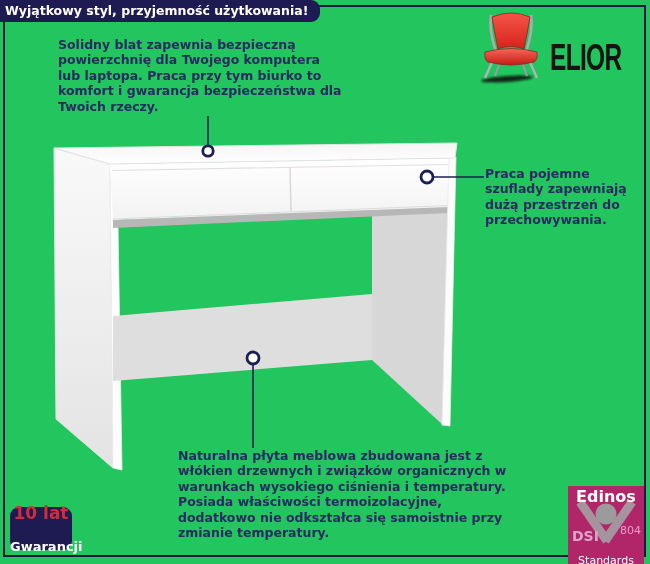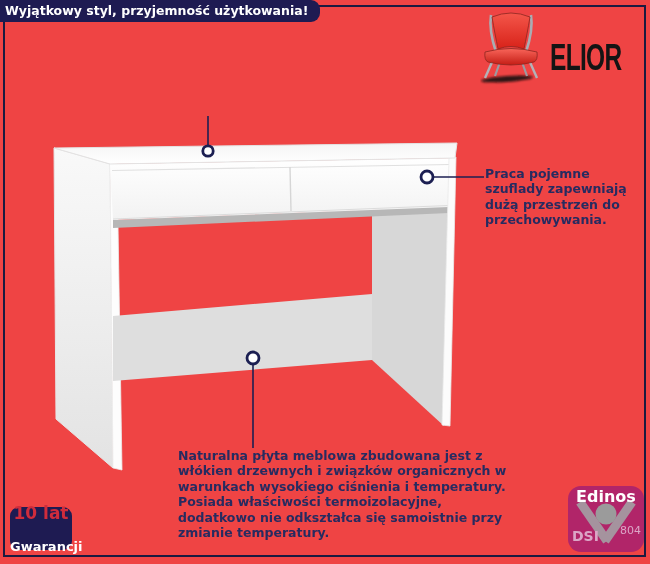--- a/index.html
+++ b/index.html
@@ -1,17 +1,17 @@
 <!DOCTYPE html>
 <html><head>
 <meta charset="utf-8">
 <style>
   html,body{margin:0;padding:0;background:#fff;}
   .stage{
-    position:relative;width:650px;height:564px;background:#ef4444;
+    position:relative;width:650px;height:564px;background:#22c55e;
     font-family:"DejaVu Sans","Liberation Sans",sans-serif;overflow:hidden;
   }
   .stage svg.scene{position:absolute;left:0;top:0;z-index:1;}
   .banner{
     position:absolute;left:0;top:0;z-index:5;height:22px;
     background:#1e1b52;color:#fff;font-weight:bold;font-size:12.5px;
     line-height:22px;padding:0 12px 0 5px;border-radius:0 9px 9px 0;
     white-space:nowrap;
   }
   .callout{
@@ -29,22 +29,22 @@
     transform-origin:left top;font-family:"Liberation Sans",sans-serif;
   }
   .warranty{
     position:absolute;left:10px;top:507px;width:62px;height:43px;z-index:5;
     background:#1e1b52;border-radius:9px;text-align:center;
     display:flex;flex-direction:column;justify-content:center;
   }
   .warranty .years{color:#d02c3c;font-weight:bold;font-size:17px;line-height:19px;}
   .warranty .label{color:#ffffff;font-weight:bold;font-size:13px;line-height:15px;margin-top:16px;}
   .cert{
-    position:absolute;left:568px;top:486px;width:76px;height:66px;z-index:5;
-    background:#b12569;overflow:hidden;border-radius:13px;
+    position:absolute;left:568px;top:486px;width:76px;height:79px;z-index:5;
+    background:#b12569;overflow:hidden;
   }
   .cert .title{
     position:absolute;left:0;top:1px;width:100%;text-align:center;
     color:#fff;font-weight:bold;font-size:16px;z-index:2;
   }
   .cert svg{position:absolute;left:0;top:13px;z-index:1;}
   .cert .dsi{
     position:absolute;left:4px;top:42px;color:#dba6c6;font-weight:bold;
     font-size:14px;z-index:2;
   }
@@ -142,20 +142,25 @@
       <path d="M13,48 L5,66" stroke="#b2b2b8" stroke-width="2.4" fill="none"></path>
       <path d="M49,48 L57,66" stroke="#b2b2b8" stroke-width="2.4" fill="none"></path>
       <path d="M20,50 L15,64" stroke="#9b9ba1" stroke-width="2.2" fill="none"></path>
       <path d="M42,50 L47,64" stroke="#9b9ba1" stroke-width="2.2" fill="none"></path>
 
       <path d="M5,40 Q31,33 57,40 Q58,48 54,50 Q31,56 8,50 Q4,48 5,40 Z" fill="url(#redSeat)" stroke="#8c2620" stroke-width="0.8"></path>
     </svg>
     <div class="brandname">ELIOR</div>
   </div>
 
+  <div class="callout c1">Solidny blat zapewnia bezpieczną
+powierzchnię dla Twojego komputera
+lub laptopa. Praca przy tym biurko to
+komfort i gwarancja bezpieczeństwa dla
+Twoich rzeczy.</div>
   <div class="callout c2">Praca pojemne
 szuflady zapewniają
 dużą przestrzeń do
 przechowywania.</div>
   <div class="callout c3">Naturalna płyta meblowa zbudowana jest z
 włókien drzewnych i związków organicznych w
 warunkach wysokiego ciśnienia i temperatury.
 Posiada właściwości termoizolacyjne,
 dodatkowo nie odkształca się samoistnie przy
 zmianie temperatury.</div>

